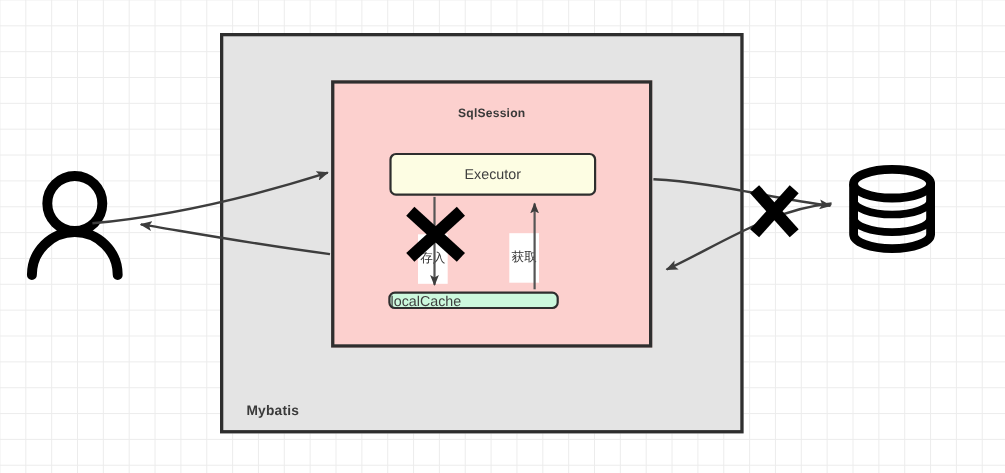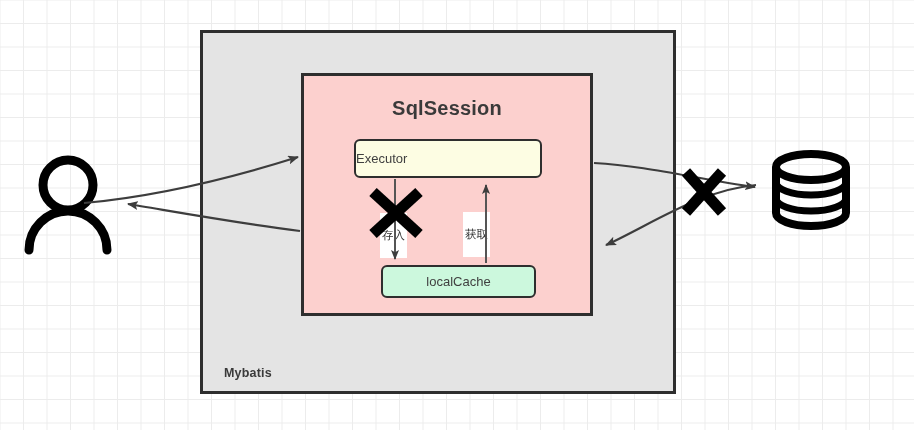--- a/index.html
+++ b/index.html
@@ -53,59 +53,60 @@
     background: #fcd0ce;
     border: 3px solid #2e2e2e;
     box-sizing: border-box;
   }
   #sqlsession-title {
     position: absolute;
     left: 301px;
     top: 97px;
     width: 292px;
     text-align: center;
-    font-size: 20px;
+    font-size: 11px;
     font-weight: bold;
     color: #3a3a3a;
     letter-spacing: 0.2px;
   }
 
   
   #executor-box {
     position: absolute;
     left: 354px;
     top: 139px;
     width: 188px;
     height: 39px;
     background: #fdfde3;
     border: 2px solid #2e2e2e;
     border-radius: 6px;
     box-sizing: border-box;
     display: flex;
     align-items: center;
+    justify-content: center;
   }
   #executor-label {
     font-size: 13px;
     color: #3f3f3f;
   }
 
   
   #localcache-box {
     position: absolute;
-    left: 381px;
+    left: 353px;
     top: 265px;
     width: 155px;
-    height: 33px;
+    height: 16px;
     background: #ccf8dd;
     border: 2px solid #2e2e2e;
     border-radius: 6px;
     box-sizing: border-box;
     display: flex;
     align-items: center;
-    justify-content: center;
+    justify-content: flex-start;
   }
   #localcache-label {
     font-size: 13px;
     color: #3f3f3f;
   }
 
   
   .edge-label {
     position: absolute;
     background: #ffffff;

